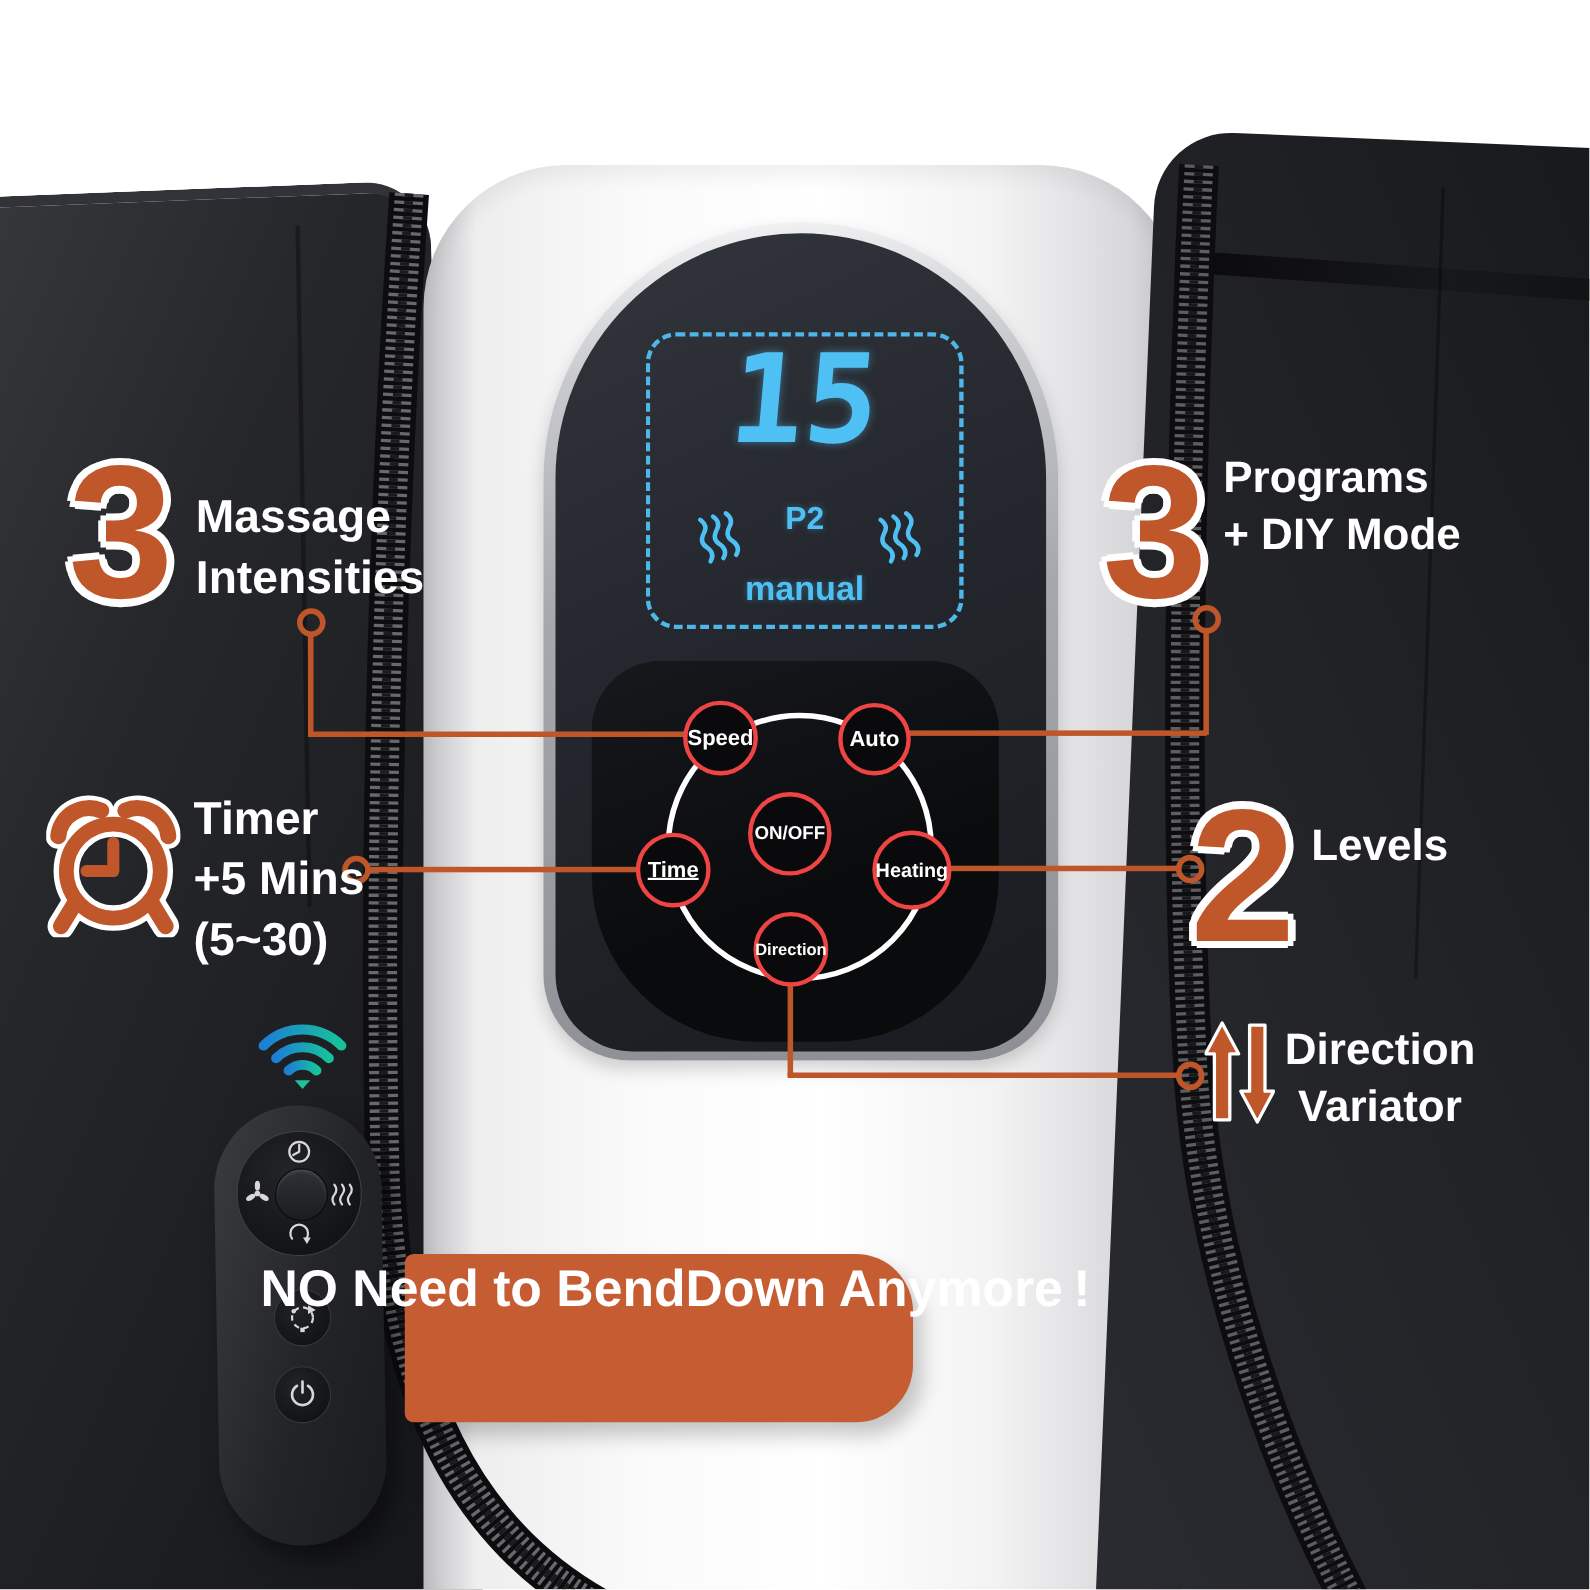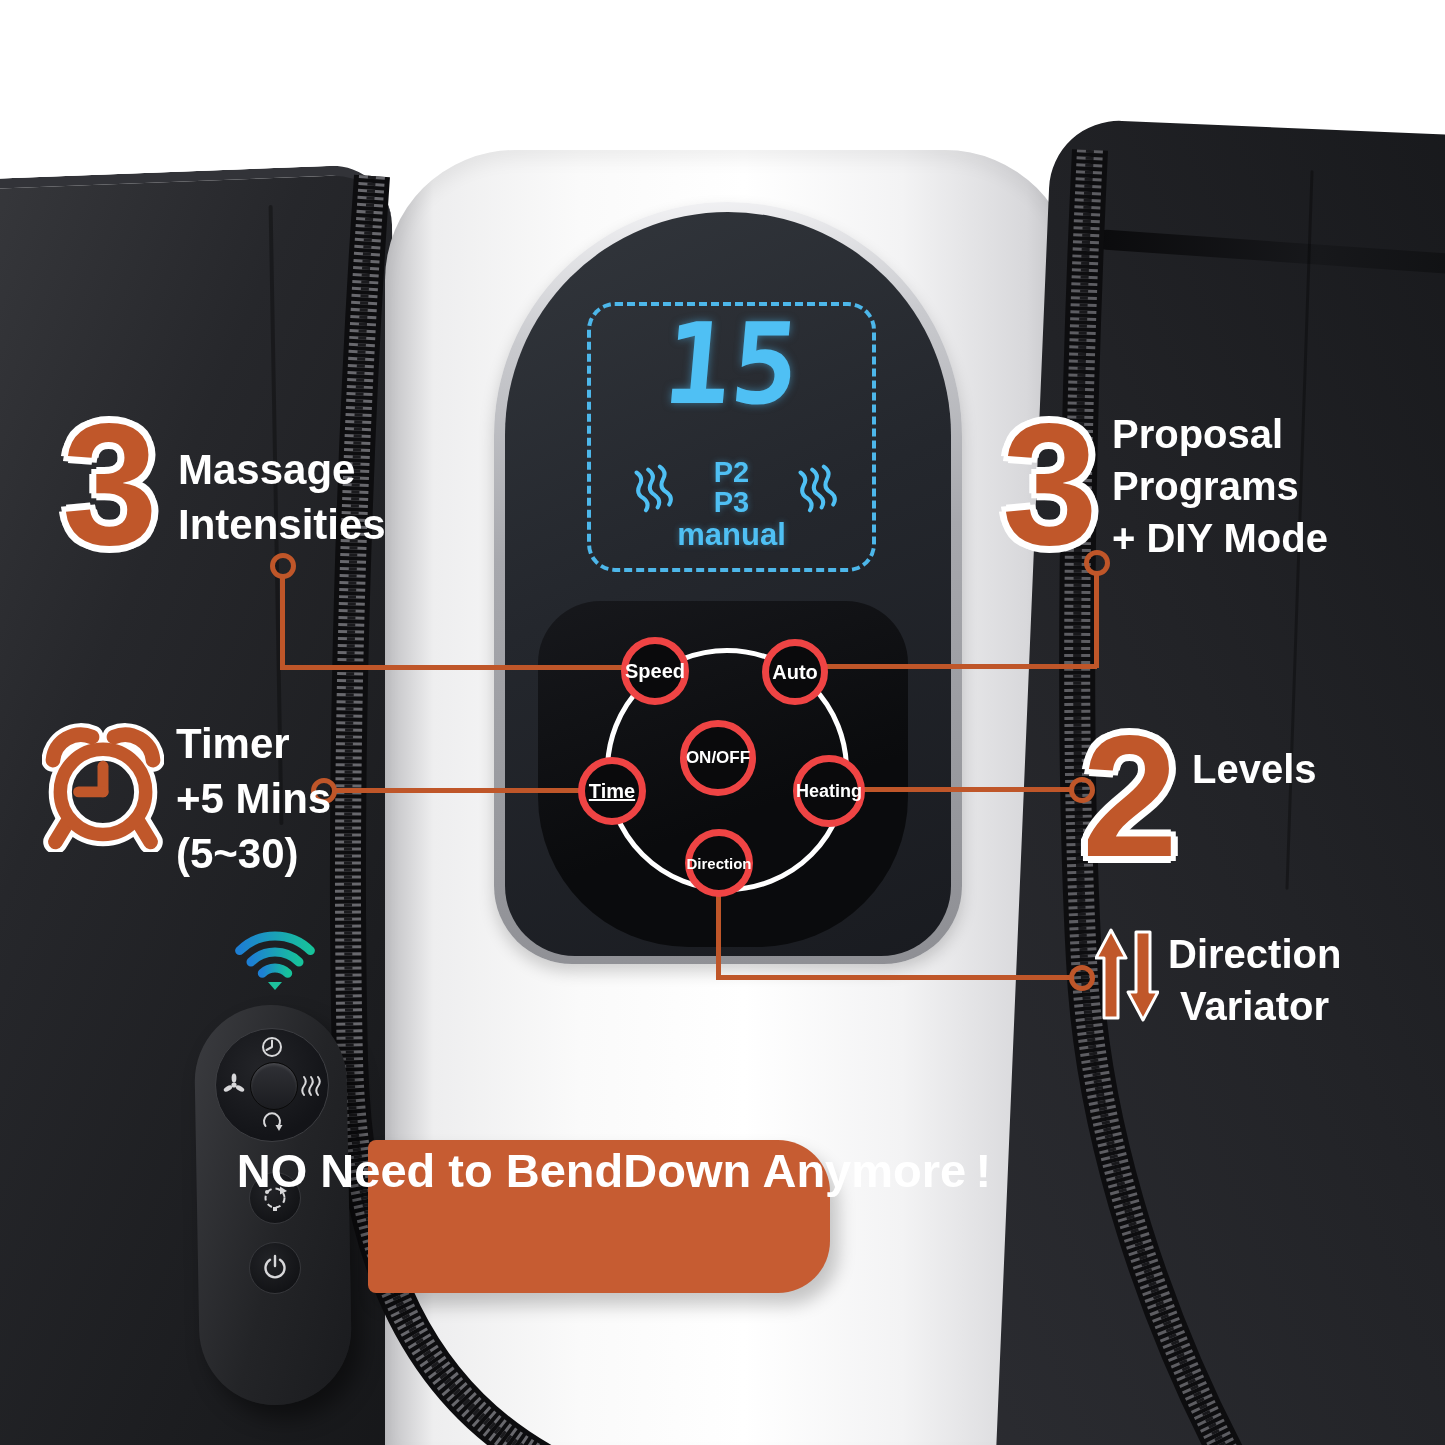--- a/index.html
+++ b/index.html
@@ -38,21 +38,21 @@
     font-family:"DejaVu Sans Mono",monospace;font-weight:bold;font-size:112px;line-height:.9;
     transform:skewX(-5deg);text-shadow:0 0 8px rgba(80,190,244,.5);}
   .dP{left:0;right:0;text-align:center;font-weight:bold;font-size:29px;
     text-shadow:0 0 6px rgba(80,190,244,.4);}
   .dManual{left:0;right:0;top:211px;text-align:center;font-weight:bold;font-size:31px;
     text-shadow:0 0 6px rgba(80,190,244,.4);}
   .btn-panel{left:538px;top:601px;width:370px;height:346px;
     border-radius:62px 62px 150px 150px;
     background:linear-gradient(160deg,#17181c 0%,#0a0b0d 60%);}
   .ring{left:605px;top:648px;width:234px;height:234px;border:5px solid #fff;border-radius:50%;}
-  .pbtn{box-sizing:border-box;border:7px solid #ef4444;border-radius:50%;background:#0a0a0c;
+  .pbtn{box-sizing:border-box;border:4px solid #ef4444;border-radius:50%;background:#0a0a0c;
     color:#fff;font-weight:bold;display:flex;align-items:center;justify-content:center;text-align:center;}
   .b-speed{left:621px;top:637px;width:68px;height:68px;font-size:20px;}
   .b-auto{left:762px;top:639px;width:66px;height:66px;font-size:20px;}
   .b-onoff{left:680px;top:720px;width:76px;height:76px;font-size:17px;}
   .b-time{left:578px;top:757px;width:68px;height:68px;font-size:20px;text-decoration:underline;}
   .b-heating{left:793px;top:755px;width:72px;height:72px;font-size:18px;}
   .b-direction{left:685px;top:829px;width:68px;height:68px;font-size:15px;}
 
   
   .cline{background:#bf5629;}
@@ -116,21 +116,20 @@
     <path d="M1090,150 C1077,420 1072,740 1084,960 C1092,1140 1160,1330 1235,1470" fill="none" stroke="#5d5d62" stroke-width="26" stroke-dasharray="3 4"></path>
     <path d="M1090,150 C1077,420 1072,740 1084,960 C1092,1140 1160,1330 1235,1470" fill="none" stroke="#19191c" stroke-width="8" stroke-dasharray="3 4"></path>
   </svg>
 
   <div class="abs panel-rim"></div>
   <div class="abs panel"></div>
 
   <div class="abs display">
     <div class="abs d15">15</div>
     <div class="abs dP" style="top:150px">P2</div>
-    <div class="abs dP" style="top:180px">P3</div>
     <div class="abs dManual">manual</div>
     <svg class="abs" style="left:44px;top:160px;transform:rotate(-14deg)" width="36" height="46" viewBox="0 0 36 46">
       <g fill="none" stroke="#4fc0f4" stroke-width="4" stroke-linecap="round">
         <path d="M6,3 q6,7 0,13 q-6,7 0,13 q6,7 0,13"></path>
         <path d="M18,3 q6,7 0,13 q-6,7 0,13 q6,7 0,13"></path>
         <path d="M30,3 q6,7 0,13 q-6,7 0,13 q6,7 0,13"></path>
       </g>
     </svg>
     <svg class="abs" style="left:208px;top:160px;transform:rotate(-14deg)" width="36" height="46" viewBox="0 0 36 46">
       <g fill="none" stroke="#4fc0f4" stroke-width="4" stroke-linecap="round">
@@ -194,21 +193,20 @@
     </g>
   </svg>
   <div class="abs lab lab-timer">
     <div>Timer</div>
     <div>+5 Mins</div>
     <div>(5~30)</div>
   </div>
 
   <div class="abs bignum" style="left:1002px;top:398px">3</div>
   <div class="abs lab lab-programs">
-    <div>Proposal</div>
     <div>Programs</div>
     <div>+ DIY Mode</div>
   </div>
 
   <div class="abs bignum" style="left:1082px;top:710px">2</div>
   <div class="abs lab lab-levels">
     <div>Levels</div>
   </div>
 
   <svg class="abs" style="left:1095px;top:926px" width="64" height="98" viewBox="0 0 64 98">

